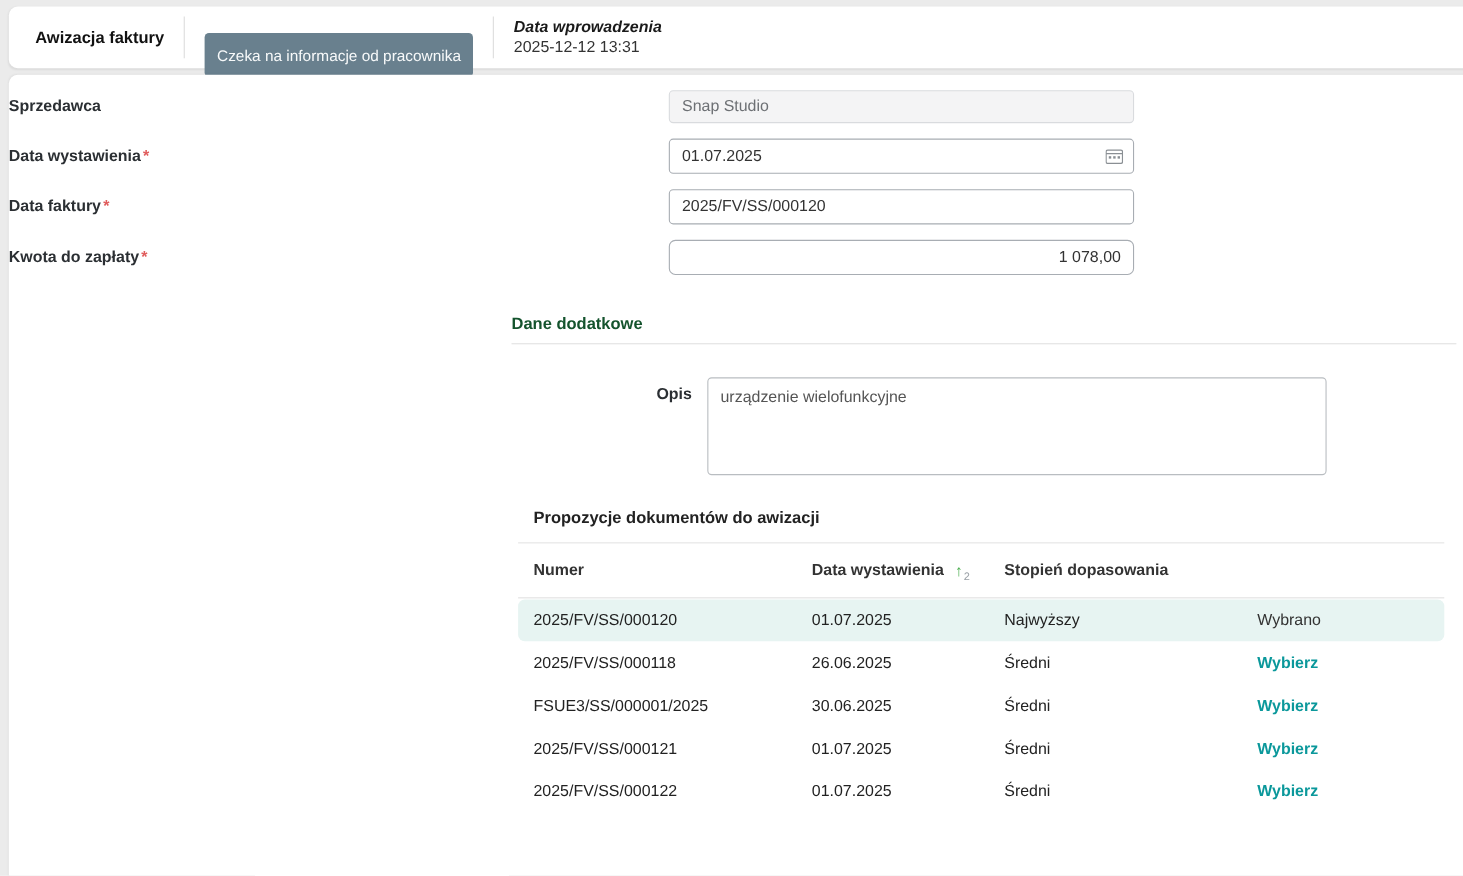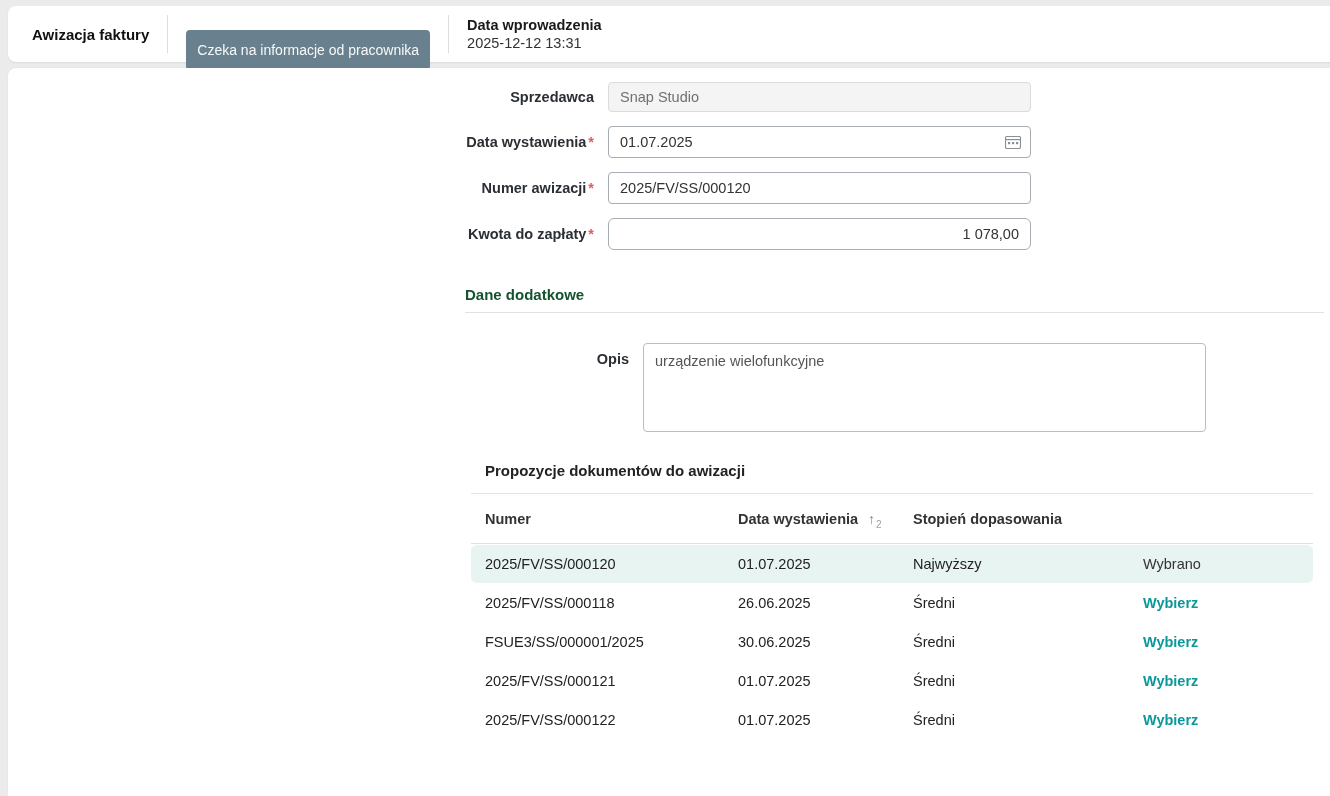--- a/index.html
+++ b/index.html
@@ -21,34 +21,34 @@
     padding-left: 24px;
   }
   .header-title { font-size: 15px; font-weight: 700; color: #111; }
   .v-divider { width: 1px; height: 38px; background: #ddd; margin: 0 18px; }
   .status-badge {
     background: #69808e; color: #f7f9fa;
     font-size: 14px; padding: 12px 11px; border-radius: 4px;
     white-space: nowrap;
     margin-top: 32px;
   }
-  .entry-date-label { font-size: 14.5px; font-weight: 700; color: #1a1a1a; line-height: 1.25; }
+  .entry-date-label { font-size: 14.5px; font-weight: 700; color: #1a1a1a; line-height: 1.25; font-style: italic; }
   .entry-date-value { font-size: 14.5px; color: #333; line-height: 1.25; }
 
   
   .content-card {
     position: absolute; left: 8px; top: 68px; right: -12px; bottom: -12px;
     background: #fff; border-radius: 8px 0 0 0;
     box-shadow: 0 0 2px rgba(0,0,0,0.05);
     padding-top: 14px;
   }
 
   .form-row { display: flex; align-items: center; margin-bottom: 14px; }
   .form-label {
-    width: 600px; text-align: right; padding-right: 14px;
+    width: 600px; padding-right: 14px;
     font-size: 14.5px; font-weight: 700; color: #2b2f33;
     flex: 0 0 auto;
   }
   .req { color: #e05c5c; margin-left: 2px; font-weight: 700; }
   .text-input {
     width: 423px; height: 32px;
     border: 1px solid #a8adb3; border-radius: 4px;
     padding: 0 11px; font-size: 14.5px; color: #333;
     font-family: "Liberation Sans", sans-serif;
     background: #fff; outline: none;
@@ -137,21 +137,21 @@
         <rect x="0.5" y="1.5" width="15" height="12" rx="1.5" fill="none" stroke="currentColor" stroke-width="1.2"></rect>
         <line x1="0.5" y1="4.6" x2="15.5" y2="4.6" stroke="currentColor" stroke-width="1.2"></line>
         <rect x="3" y="7" width="2.2" height="2.2" fill="currentColor"></rect>
         <rect x="7" y="7" width="2.2" height="2.2" fill="currentColor"></rect>
         <rect x="11" y="7" width="2.2" height="2.2" fill="currentColor"></rect>
       </svg>
     </div>
   </div>
 
   <div class="form-row">
-    <div class="form-label"><span>Numer awizacji</span><span class="req">*</span></div>
+    <div class="form-label"><span>Data faktury</span><span class="req">*</span></div>
     <input class="text-input" type="text" value="2025/FV/SS/000120" style="">
   </div>
 
   <div class="form-row">
     <div class="form-label"><span>Kwota do zapłaty</span><span class="req">*</span></div>
     <input class="text-input num" type="text" value="1 078,00" style="">
   </div>
 
   <div class="section-head">
     <div class="section-title">Dane dodatkowe</div>

